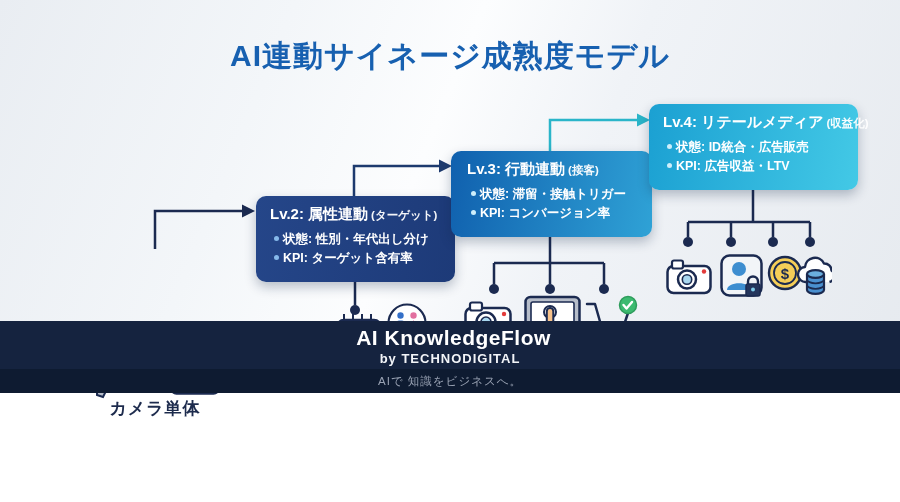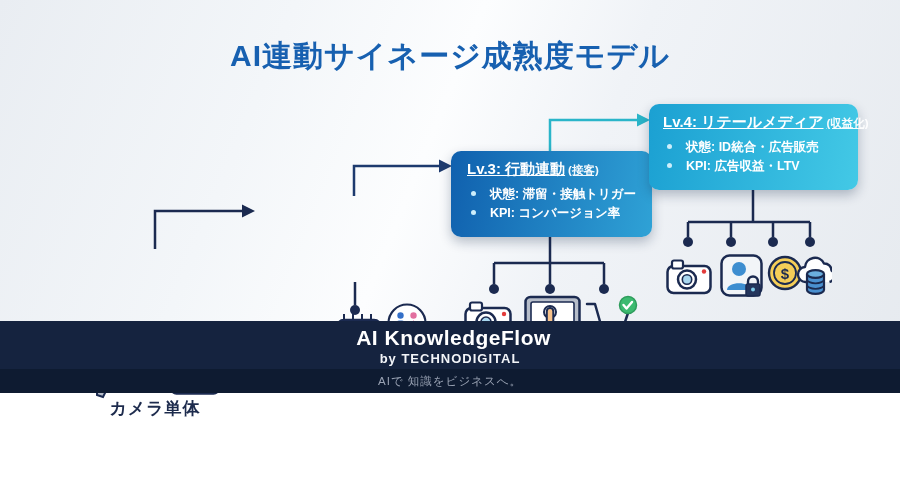--- a/index.html
+++ b/index.html
@@ -19,24 +19,24 @@
   svg.connectors{position:absolute;left:0;top:0;z-index:1;}
   .level-box{
     position:absolute;border-radius:10px;color:#fff;
     padding:9px 10px 0 14px;box-sizing:border-box;
     box-shadow:0 5px 12px rgba(15,35,70,.28);
   }
   .lv1{left:55px;top:249px;width:197px;height:76px;z-index:2;}
   .lv2{left:256px;top:196px;width:199px;height:86px;z-index:3;}
   .lv3{left:451px;top:151px;width:201px;height:86px;z-index:4;padding-left:16px;}
   .lv4{left:649px;top:104px;width:209px;height:86px;z-index:5;}
-  .box-heading{font-size:15px;font-weight:800;white-space:nowrap;text-decoration:underline;}
+  .box-heading{font-size:15px;font-weight:800;white-space:nowrap;}
   .h-qual{font-size:11.5px;font-weight:600;margin-left:3px;opacity:.95;}
   .box-bullets{list-style:none;margin:6px 0 0 4px;padding:0;}
-  .box-bullets li{display:flex;gap:14px;font-size:12.5px;font-weight:600;line-height:1.55;white-space:nowrap;}
+  .box-bullets li{display:flex;gap:4px;font-size:12.5px;font-weight:600;line-height:1.55;white-space:nowrap;}
   .box-bullets .dot{width:5px;height:5px;border-radius:50%;margin-top:6px;flex:0 0 auto;}
   .dots-mid .dot{background:#86b9ea;}
   .dots-light .dot{background:#cdeefb;}
   .icon-svg{position:absolute;z-index:2;}
   .icons-1{left:96px;top:349px;}
   .icons-2{left:277px;top:302px;}
   .icons-3{left:462px;top:294px;}
   .icons-4{left:662px;top:252px;}
   .caption{
     position:absolute;z-index:2;width:160px;text-align:center;
@@ -91,20 +91,35 @@
         <circle cx="550" cy="289" r="5"></circle>
         <circle cx="604" cy="289" r="5"></circle>
       <circle cx="688" cy="242" r="5"></circle>
         <circle cx="731" cy="242" r="5"></circle>
         <circle cx="773" cy="242" r="5"></circle>
         <circle cx="810" cy="242" r="5"></circle>
     </g>
   </svg>
 
 
+  <div class="level-box lv2" style="background: linear-gradient(100deg, rgb(37, 70, 137), rgb(29, 58, 120));">
+    <div class="box-heading">
+      <span>Lv.2: 属性連動</span><span class="h-qual">(ターゲット)</span>
+    </div>
+    <ul class="box-bullets dots-mid">
+      <li>
+          <span class="dot"></span>
+          <span>状態: 性別・年代出し分け</span>
+        </li>
+      <li>
+          <span class="dot"></span>
+          <span>KPI: ターゲット含有率</span>
+        </li>
+    </ul>
+  </div>
 
   <div class="level-box lv3" style="background: linear-gradient(100deg, rgb(16, 96, 174), rgb(47, 162, 214));">
     <div class="box-heading">
       <span>Lv.3: 行動連動</span><span class="h-qual">(接客)</span>
     </div>
     <ul class="box-bullets dots-light">
       <li>
           <span class="dot"></span>
           <span>状態: 滞留・接触トリガー</span>
         </li>

